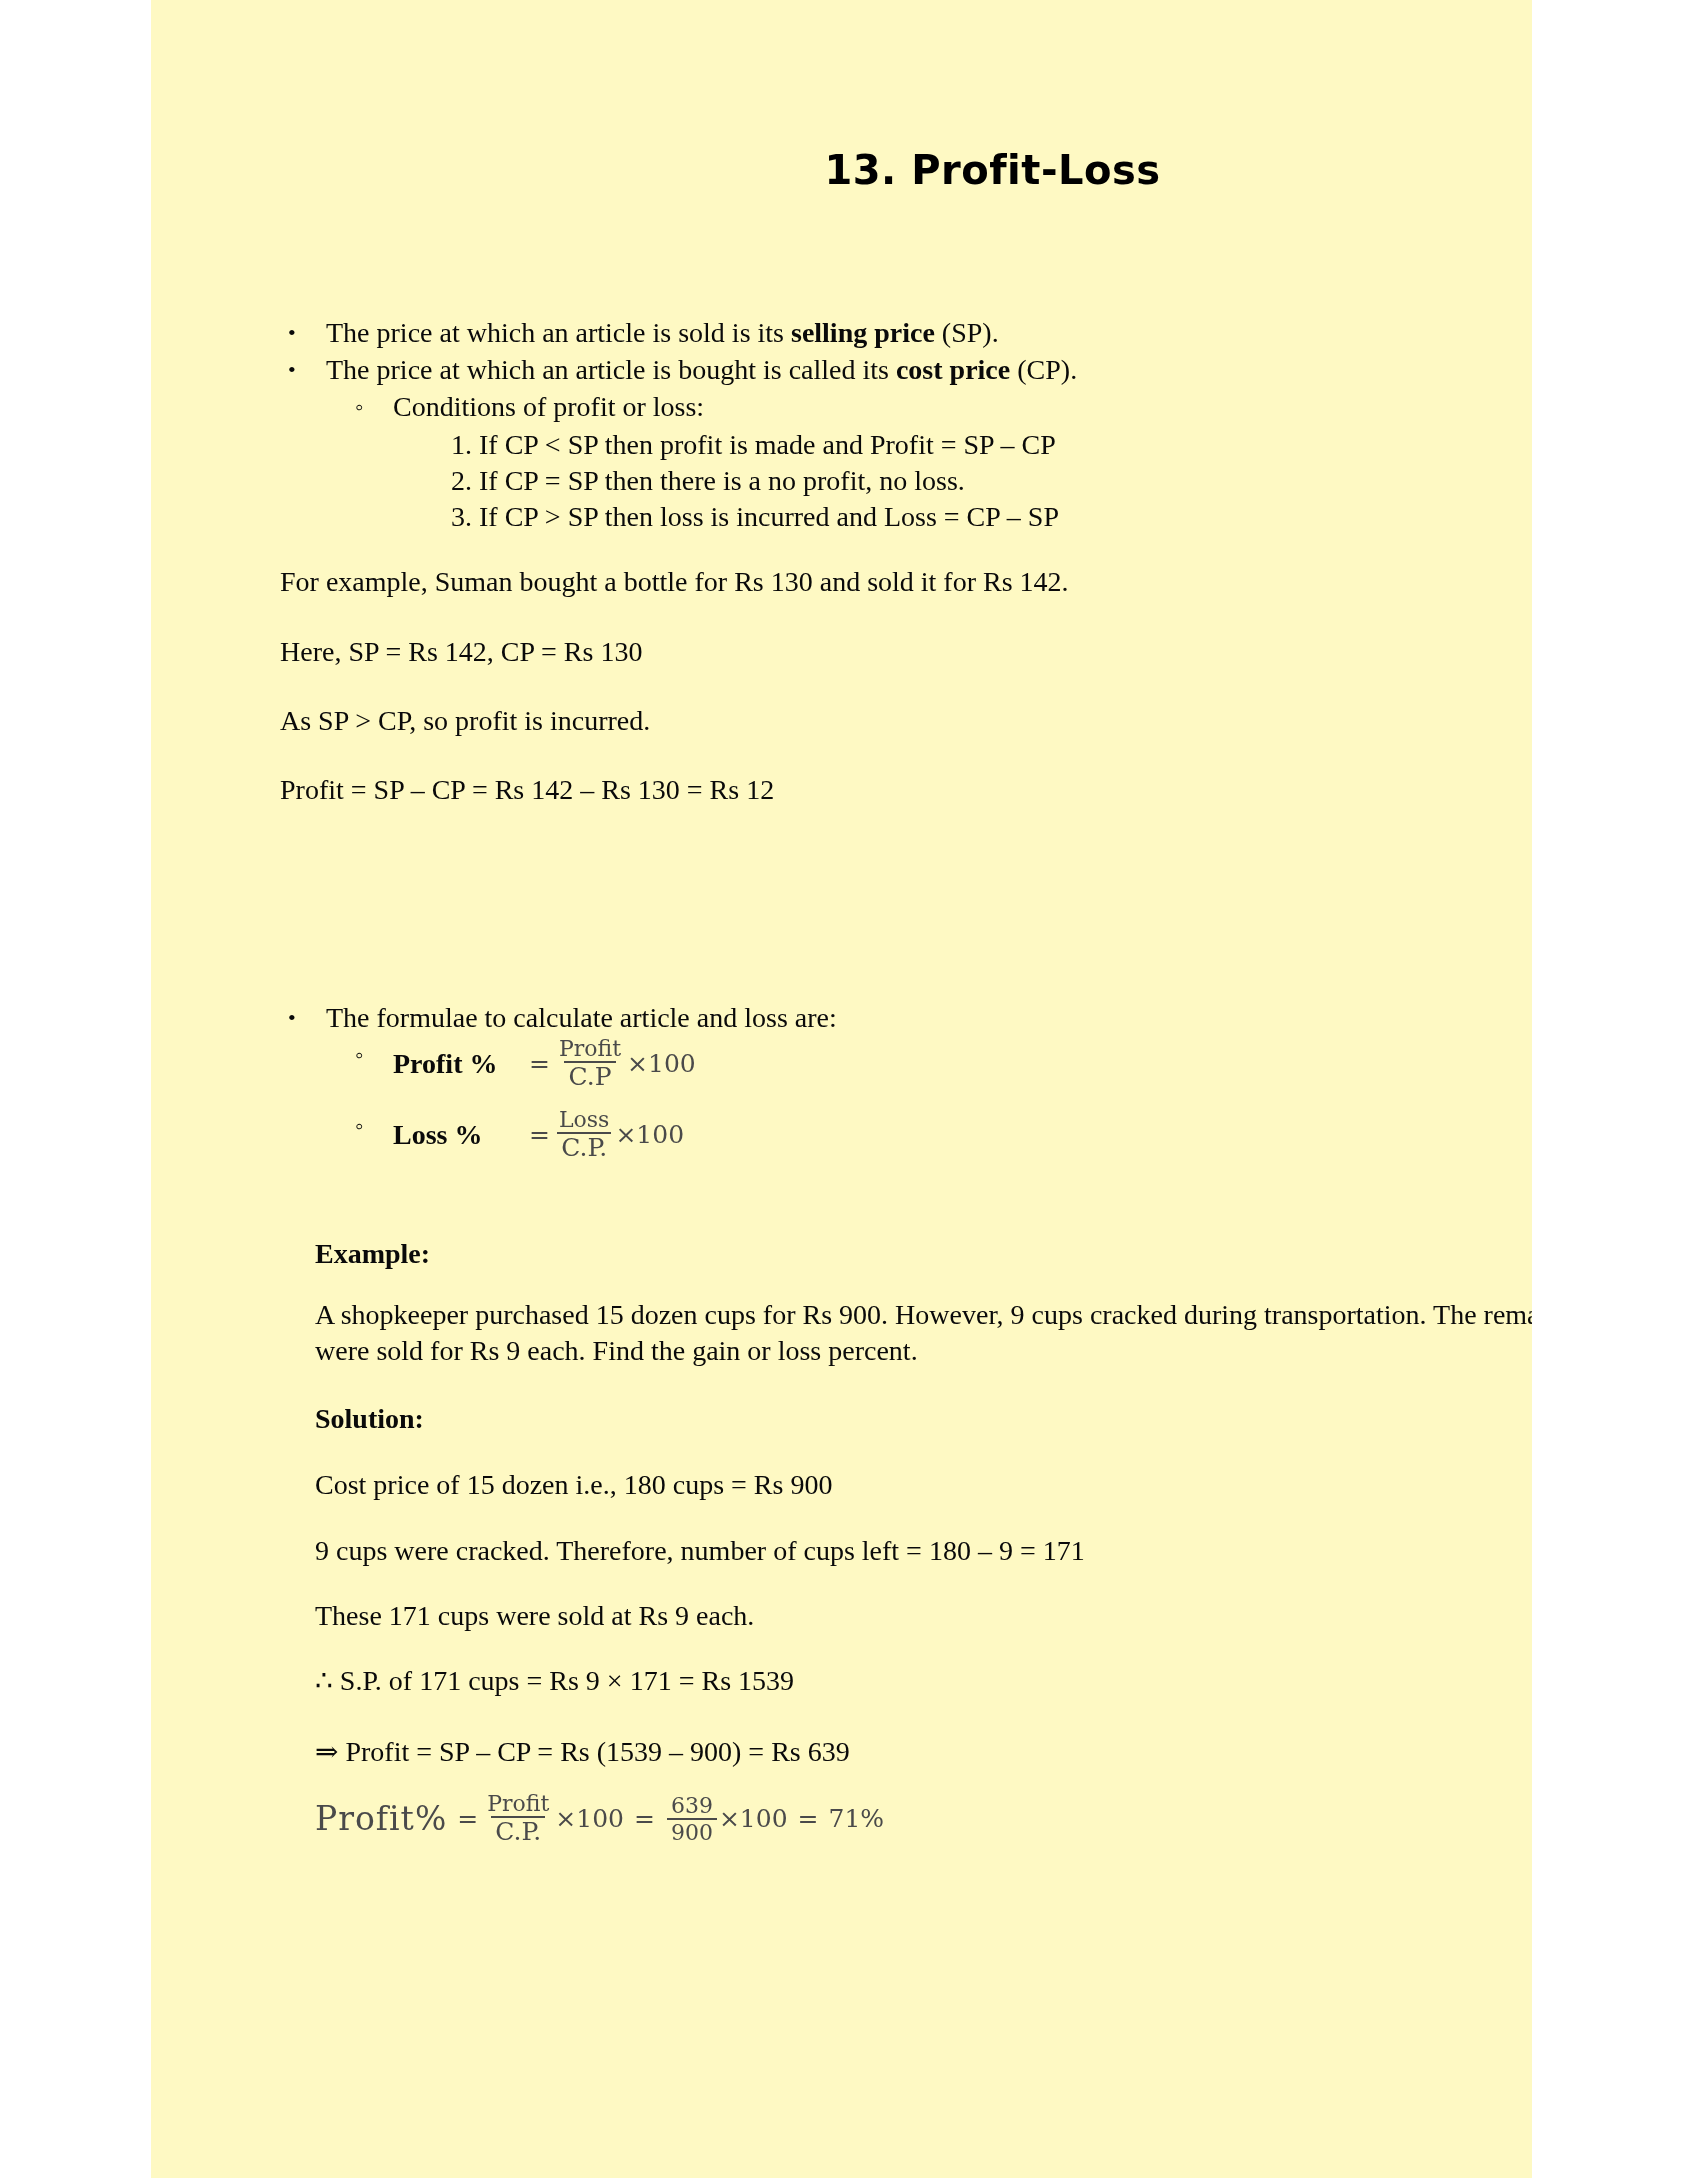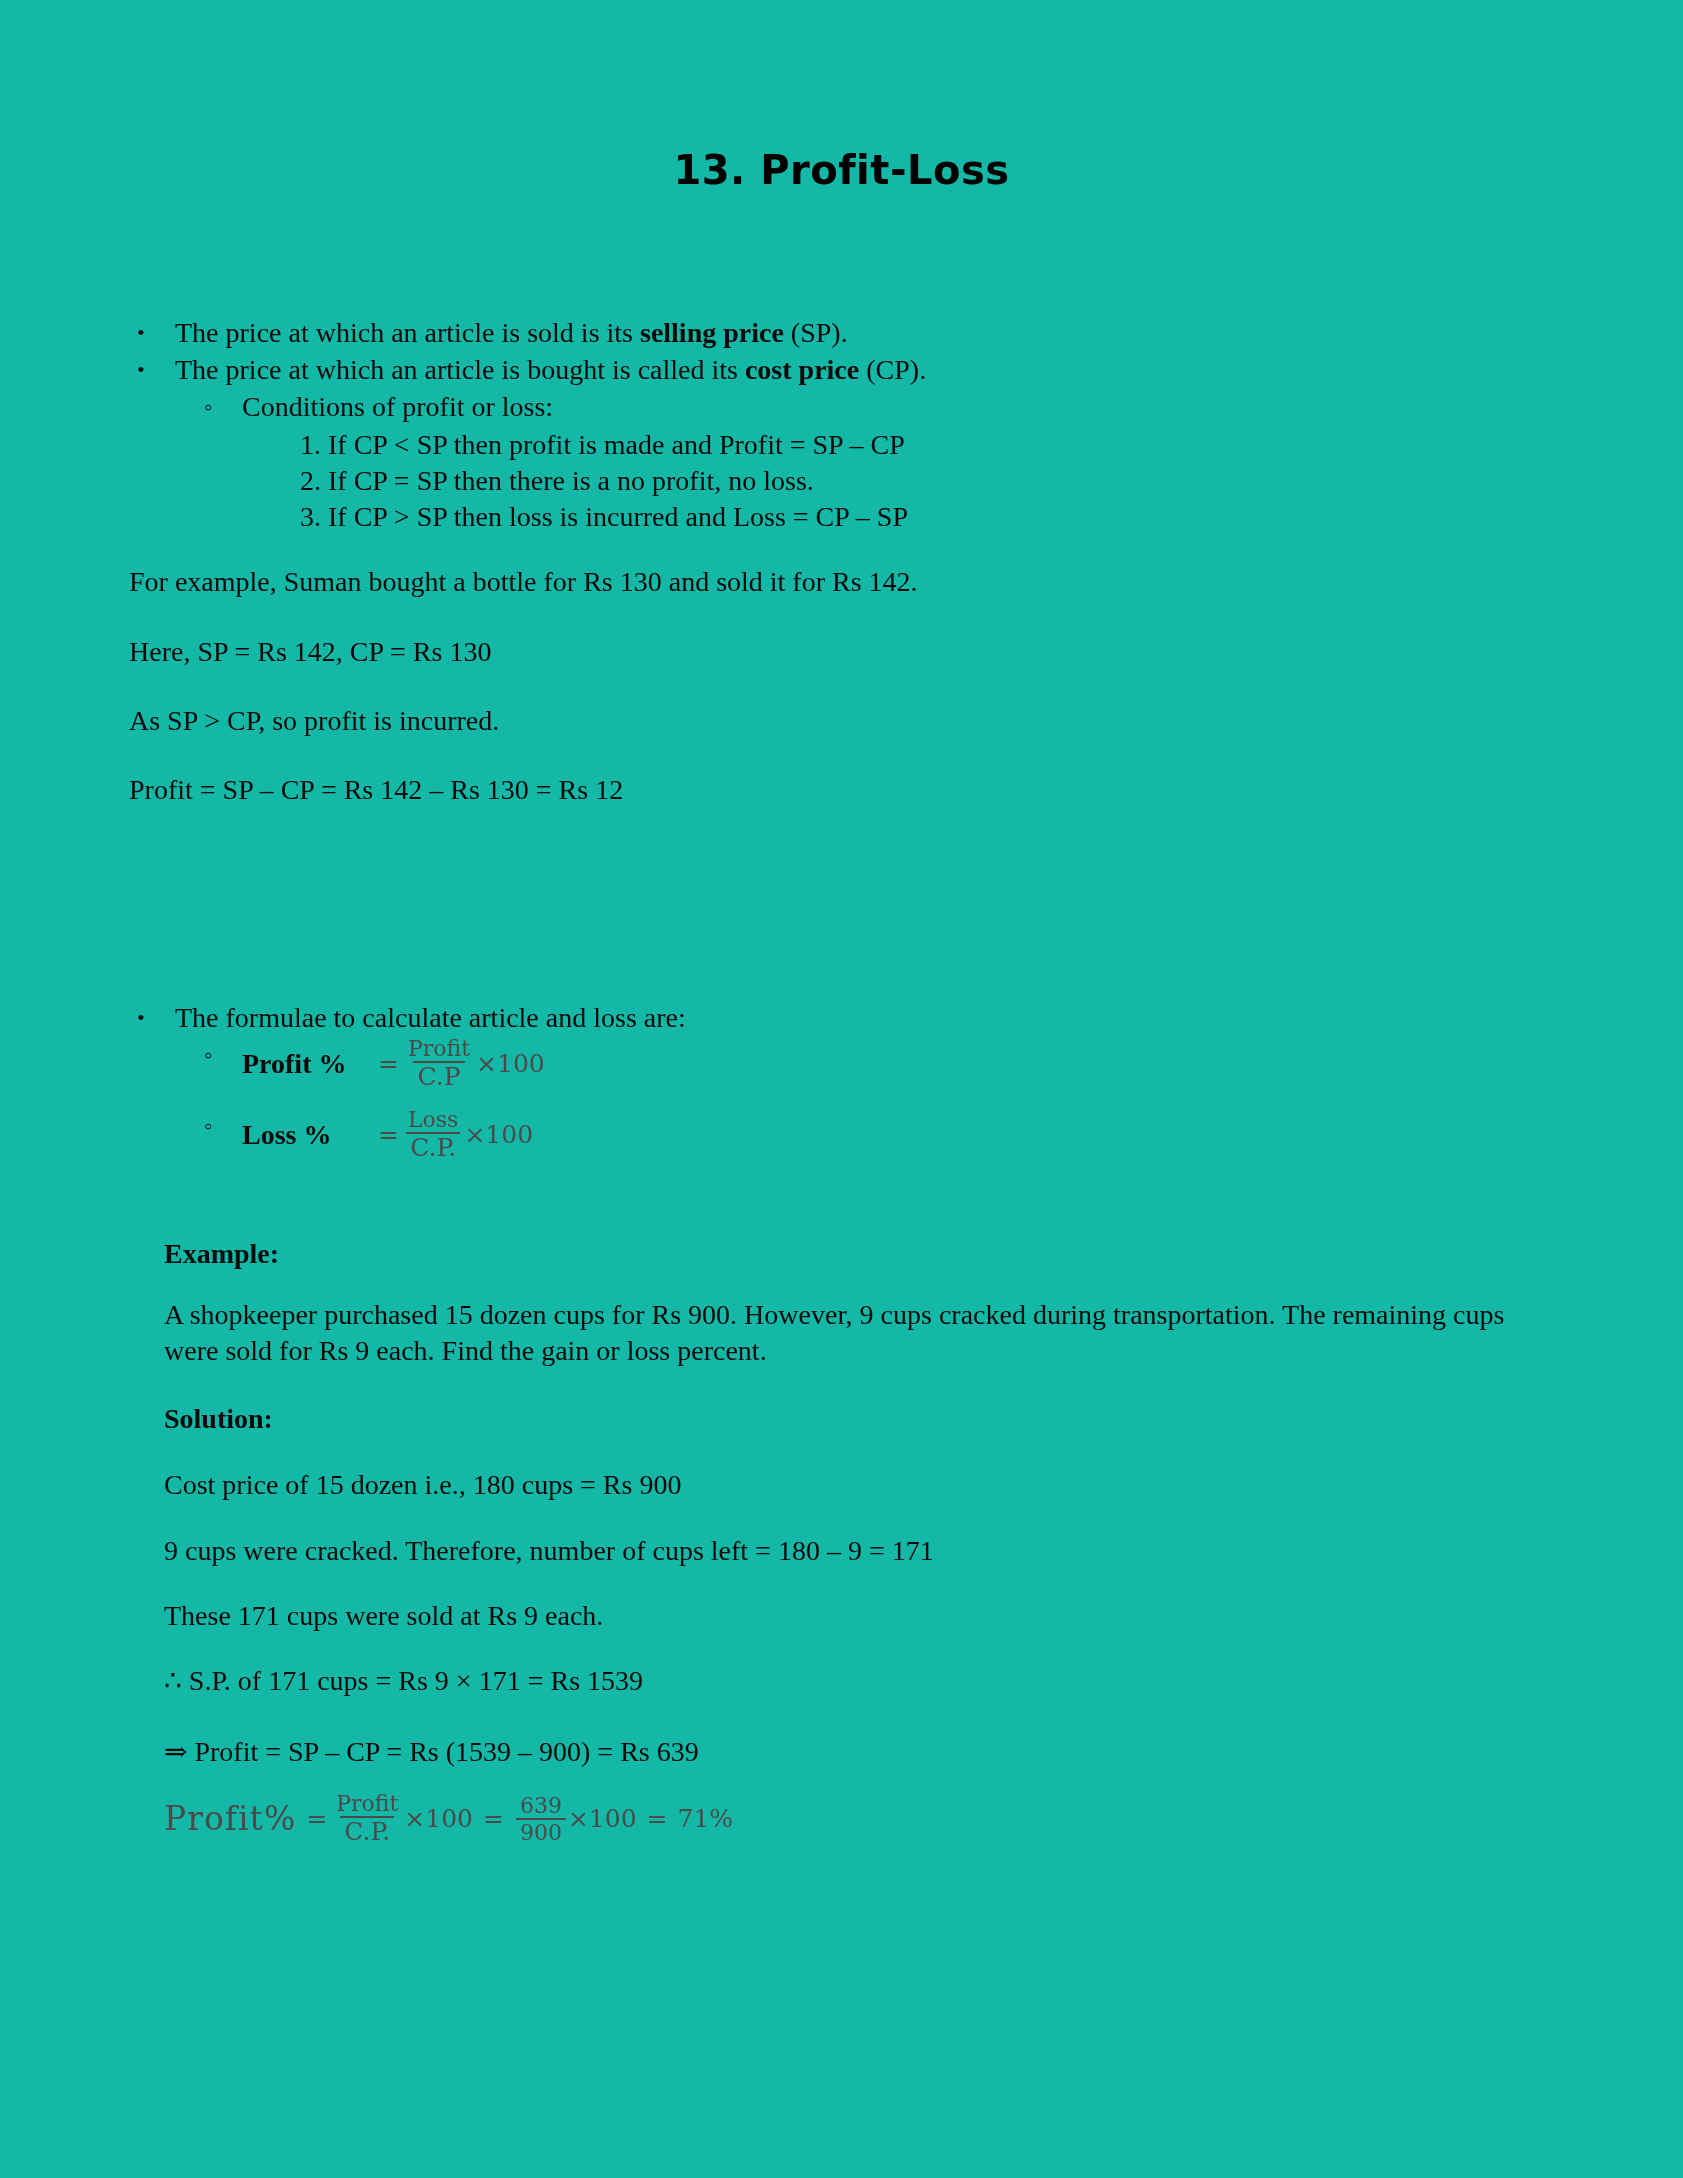--- a/index.html
+++ b/index.html
@@ -2,23 +2,23 @@
 <html><head>
 <meta charset="utf-8">
 <style>
   html, body {
     margin: 0;
     padding: 0;
     background: #ffffff;
   }
   .page {
     position: relative;
-    width: 1683px;
+    width: 1381px;
     height: 2178px;
-    background: #14b8a6;
+    background: #fef9c3;
     margin: 0 auto;
     overflow: hidden;
     font-family: "Liberation Serif", "DejaVu Serif", serif;
     color: #0a0a0a;
   }
   
   .doc-title {
     position: absolute;
     top: 147px;
     left: 0;

